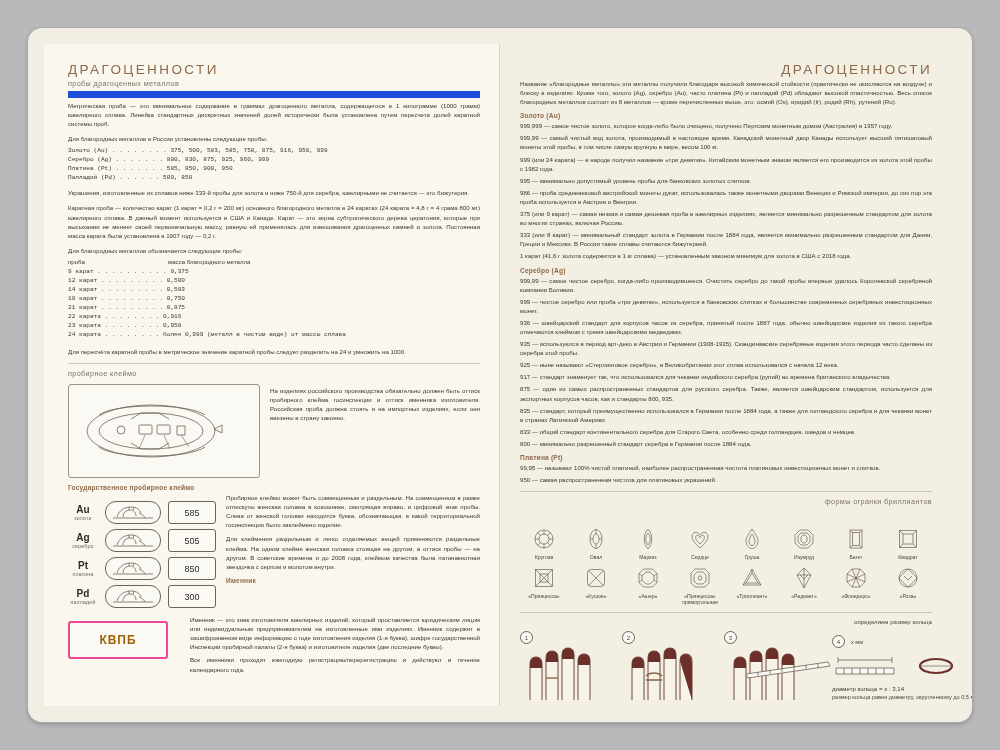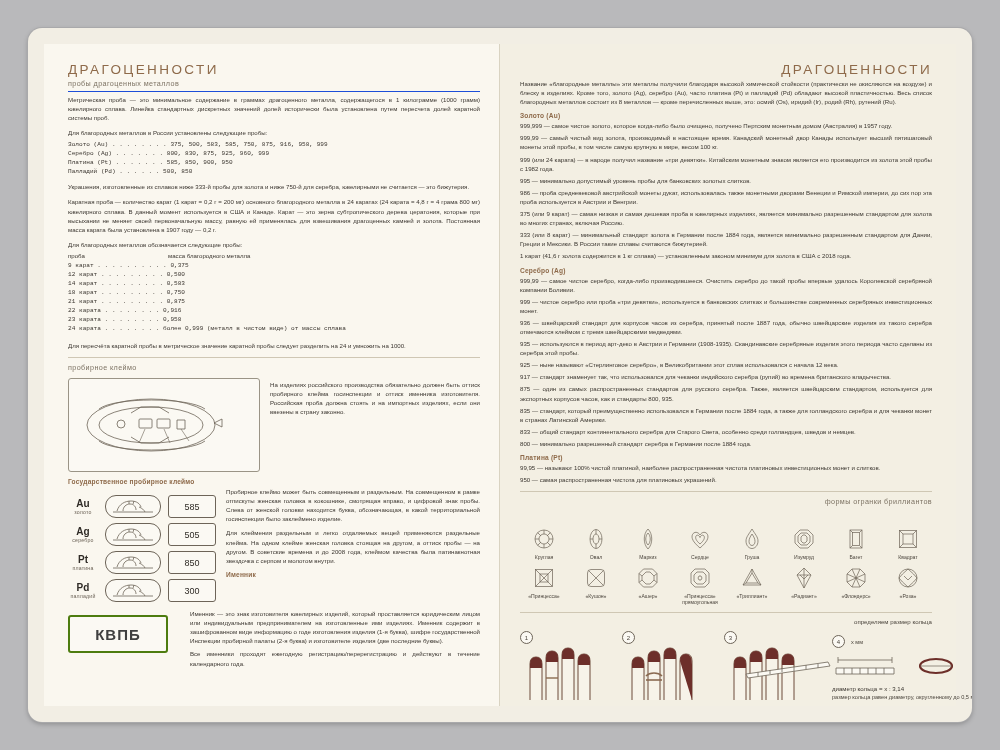--- a/index.html
+++ b/index.html
@@ -17,21 +17,21 @@
   .col-left{width:456px;height:100%;box-sizing:border-box;padding:18px 20px 10px 24px;position:relative;background:#faf7ef;}
   .col-right{width:456px;height:100%;box-sizing:border-box;padding:18px 24px 10px 20px;position:relative;background:#f3efe3;}
   .spine{position:absolute;left:455px;top:0;width:2px;height:100%;background:linear-gradient(90deg,#ddd7c6,#cdc6b3);}
   h1.section{
     font-size:13.5px;letter-spacing:2.4px;color:#8e6a4a;margin:0 0 2px 0;font-weight:normal;
     font-family:"Liberation Sans",sans-serif;
   }
   h1.section.right{text-align:right;}
   .subttl{
     font-size:7.2px;color:#7d7364;letter-spacing:.4px;margin:0 0 3px 0;
-    border-bottom:1px solid #1d4ed8;padding-bottom:3px;
+    border-bottom:7px solid #1d4ed8;padding-bottom:3px;
   }
   .subttl.right{text-align:right;}
   p.body{
     font-size:6.1px;line-height:9.1px;color:#3b3630;margin:0 0 6px 0;text-align:justify;
   }
   p.body.tight{margin-bottom:3px;}
   .mono{font-family:"Liberation Mono",monospace;font-size:6.1px;line-height:9px;color:#3b3630;white-space:pre;}
   .blk-title{font-size:6.6px;color:#8e6a4a;font-weight:bold;margin:6px 0 2px 0;letter-spacing:.2px;}
   .hr{border-top:1px solid #cfc7b4;margin:7px 0 5px 0;}
   
@@ -46,23 +46,23 @@
   .metal-badge{
     width:54px;height:21px;border:1px solid #6d6458;border-radius:11px/11px;
     display:flex;align-items:center;justify-content:center;background:#fbf9f3;
   }
   .metal-badge svg{display:block;}
   .metal-num{
     width:46px;height:21px;border:1px solid #6d6458;border-radius:3px;
     display:flex;align-items:center;justify-content:center;font-size:9px;color:#2f2b26;background:#fbf9f3;
   }
   .kvpb{
-    width:96px;height:34px;border:2px solid #4d7c0f;border-radius:3px;
+    width:96px;height:34px;border:2px solid #ec4899;border-radius:3px;
     display:flex;align-items:center;justify-content:center;letter-spacing:1px;
-    font-size:15px;font-weight:bold;color:#404040;background:#fbf9f3;margin-top:6px;
+    font-size:12px;font-weight:bold;color:#a16207;background:#fbf9f3;margin-top:6px;
   }
   
   .shapes-wrap{margin-top:4px;}
   .shapes-grid{display:grid;grid-template-columns:repeat(8,1fr);gap:4px 4px;}
   .shape-cell{height:26px;display:flex;align-items:center;justify-content:center;}
   .shape-cell svg{display:block;}
   .shape-labels{display:grid;grid-template-columns:repeat(8,1fr);gap:4px;margin-top:2px;}
   .shape-labels div{font-size:5.1px;color:#4a443c;text-align:center;line-height:6.4px;}
   
   .ringsize{display:flex;gap:8px;margin-top:6px;}

